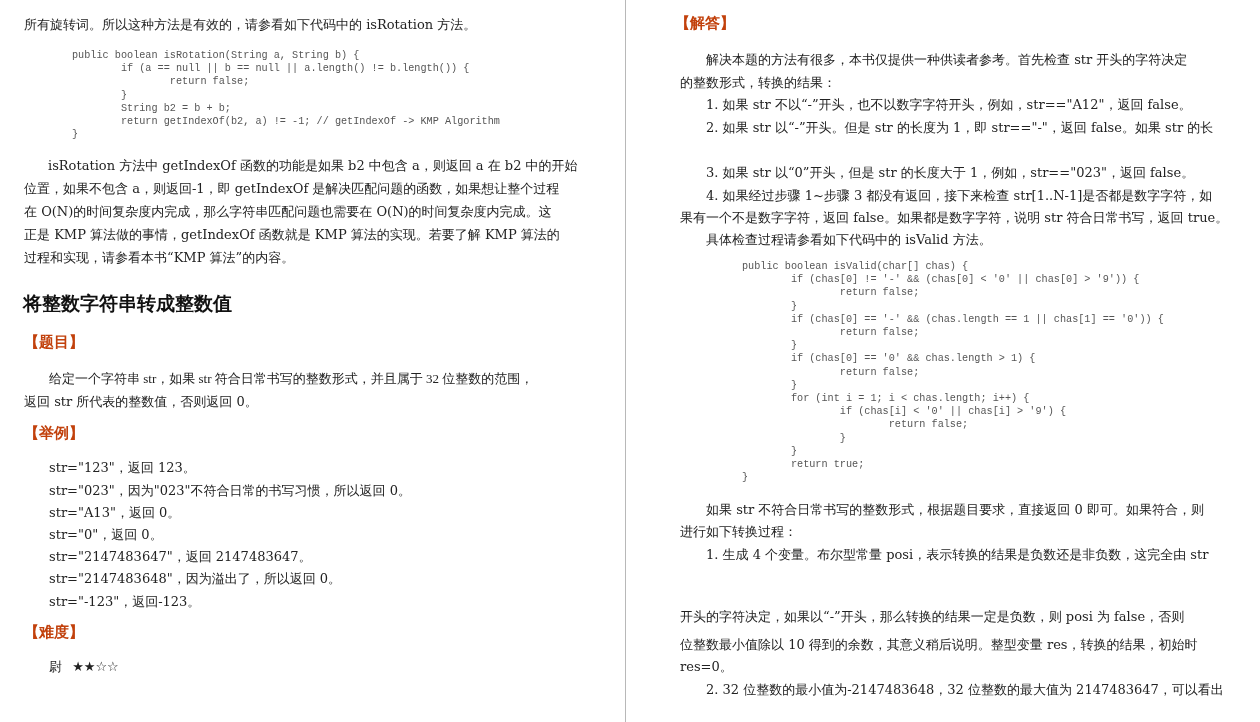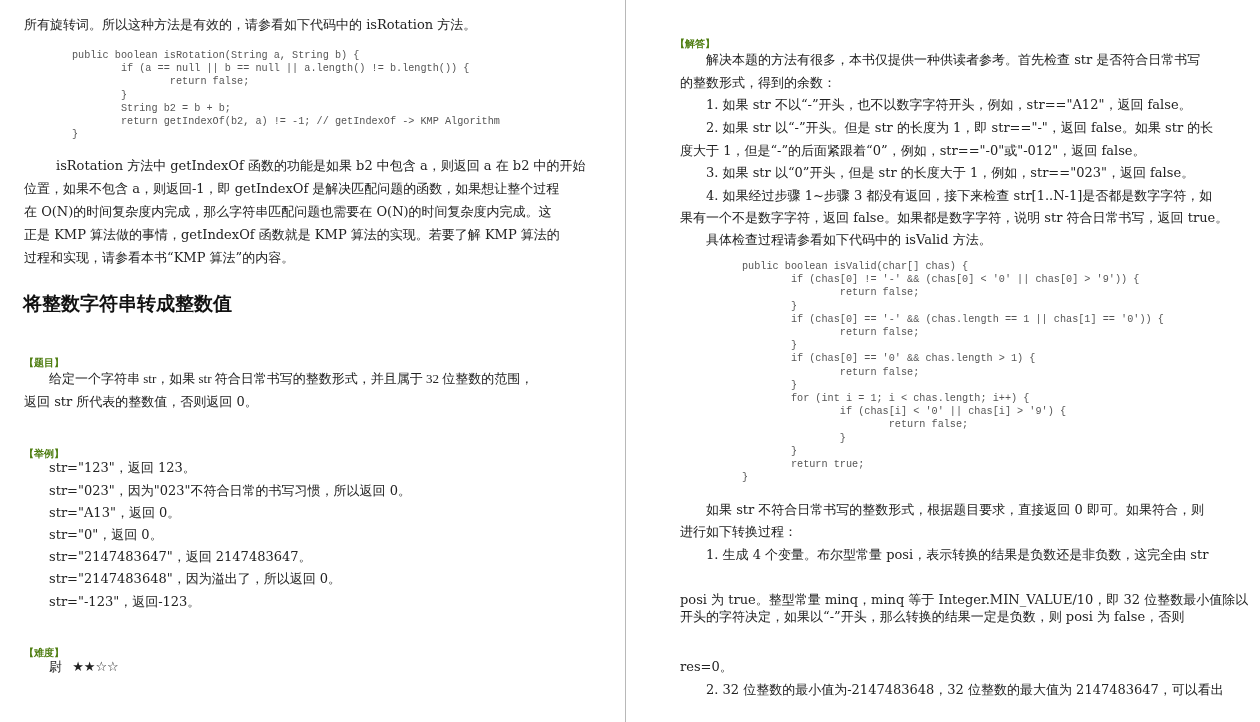--- a/index.html
+++ b/index.html
@@ -9,38 +9,38 @@
       font-family:"DejaVu Serif","Liberation Serif",serif;
       color:#222;
     }
     .page { position:absolute; top:0; height:722px; }
     #left-page { left:0; width:625px; }
     #right-page { left:626px; width:634px; }
     .divider { position:absolute; left:625px; top:0; width:1px; height:722px; background:#b8b8b8; }
     .line { position:absolute; font-size:13px; line-height:22px; white-space:nowrap; color:#222; }
     .code { position:absolute; font-family:"Liberation Mono","DejaVu Sans Mono",monospace; font-size:10.2px; line-height:13.2px; color:#555; white-space:pre; margin:0; }
     .h1 { position:absolute; font-family:"DejaVu Sans","Liberation Sans",sans-serif; font-size:19px; font-weight:bold; color:#111; white-space:nowrap; }
-    .h2 { position:absolute; font-family:"DejaVu Sans","Liberation Sans",sans-serif; font-size:10px; font-weight:bold; color:#4d7c0f; white-space:nowrap;margin-top:23px; }
+    .h2 { position:absolute; font-family:"DejaVu Sans","Liberation Sans",sans-serif; font-size:15px; font-weight:bold; color:#c2410c; white-space:nowrap; }
     .stars { letter-spacing:0px; }
     .watermark { position:absolute; font-family:"DejaVu Sans","Liberation Sans",sans-serif; font-size:18px; color:rgba(120,120,120,0.55); white-space:nowrap; }
   </style>
 </head>
 <body>
 
 <div class="page" id="left-page">
   <div class="line" style="left:24px;top:14px;">所有旋转词。所以这种方法是有效的，请参看如下代码中的 isRotation 方法。</div>
   <pre class="code" style="left:72px;top:49px;">public boolean isRotation(String a, String b) {
         if (a == null || b == null || a.length() != b.length()) {
                 return false;
         }
         String b2 = b + b;
         return getIndexOf(b2, a) != -1; // getIndexOf -&gt; KMP Algorithm
 }</pre>
 
-  <div class="line" style="left:56px;top:155px;">isRotation 方法中 getIndexOf 函数的功能是如果 b2 中包含 a，则返回 a 在 b2 中的开始</div>
+  <div class="line" style="left:48px;top:155px;">isRotation 方法中 getIndexOf 函数的功能是如果 b2 中包含 a，则返回 a 在 b2 中的开始</div>
   <div class="line" style="left:24px;top:178px;">位置，如果不包含 a，则返回-1，即 getIndexOf 是解决匹配问题的函数，如果想让整个过程</div>
   <div class="line" style="left:24px;top:201px;">在 O(N)的时间复杂度内完成，那么字符串匹配问题也需要在 O(N)的时间复杂度内完成。这</div>
   <div class="line" style="left:24px;top:247px;">过程和实现，请参看本书“KMP 算法”的内容。</div>
   <div class="line" style="left:24px;top:224px;">正是 KMP 算法做的事情，getIndexOf 函数就是 KMP 算法的实现。若要了解 KMP 算法的</div>
 
   <div class="h1" style="left:23px;top:291px;">将整数字符串转成整数值</div>
 
   <div class="h2" style="left:24px;top:333px;">【题目】</div>
   <div class="line" style="left:49px;top:368px;font-family:Liberation Serif, serif;">给定一个字符串 str，如果 str 符合日常书写的整数形式，并且属于 32 位整数的范围，</div>
   <div class="line" style="left:24px;top:391px;">返回 str 所代表的整数值，否则返回 0。</div>
@@ -59,25 +59,24 @@
     <span>尉</span>
     <span class="stars" style="margin-left:6px;">★★☆☆</span>
   </div>
 </div>
 
 <div class="divider"></div>
 
 <div class="page" id="right-page">
   <div class="h2" style="left:49px;top:14px;">【解答】</div>
 
-  <div class="line" style="left:80px;top:49px;">解决本题的方法有很多，本书仅提供一种供读者参考。首先检查 str 是否符合日常书写</div>
-  <div class="line" style="left:54px;top:72px;">的整数形式，得到的余数：</div>
+  <div class="line" style="left:80px;top:49px;">解决本题的方法有很多，本书仅提供一种供读者参考。首先检查 str 开头的字符决定</div>
+  <div class="line" style="left:54px;top:72px;">的整数形式，转换的结果：</div>
   <div class="line" style="left:80px;top:94px;">1. 如果 str 不以“-”开头，也不以数字字符开头，例如，str=="A12"，返回 false。</div>
   <div class="line" style="left:80px;top:117px;">2. 如果 str 以“-”开头。但是 str 的长度为 1，即 str=="-"，返回 false。如果 str 的长</div>
-  <div class="line" style="left:54px;top:140px;">度大于 1，但是“-”的后面紧跟着“0”，例如，str=="-0"或"-012"，返回 false。</div>
   <div class="line" style="left:80px;top:162px;">3. 如果 str 以“0”开头，但是 str 的长度大于 1，例如，str=="023"，返回 false。</div>
   <div class="line" style="left:80px;top:185px;">4. 如果经过步骤 1~步骤 3 都没有返回，接下来检查 str[1..N-1]是否都是数字字符，如</div>
   <div class="line" style="left:54px;top:207px;">果有一个不是数字字符，返回 false。如果都是数字字符，说明 str 符合日常书写，返回 true。</div>
   <div class="line" style="left:80px;top:229px;">具体检查过程请参看如下代码中的 isValid 方法。</div>
 
   <pre class="code" style="left:116px;top:260px;">public boolean isValid(char[] chas) {
         if (chas[0] != '-' &amp;&amp; (chas[0] &lt; '0' || chas[0] &gt; '9')) {
                 return false;
         }
         if (chas[0] == '-' &amp;&amp; (chas.length == 1 || chas[1] == '0')) {
@@ -91,17 +90,17 @@
                         return false;
                 }
         }
         return true;
 }</pre>
 
   <div class="line" style="left:80px;top:499px;">如果 str 不符合日常书写的整数形式，根据题目要求，直接返回 0 即可。如果符合，则</div>
   <div class="line" style="left:54px;top:521px;">进行如下转换过程：</div>
   <div class="line" style="left:80px;top:544px;">1. 生成 4 个变量。布尔型常量 posi，表示转换的结果是负数还是非负数，这完全由 str</div>
   <div class="line" style="left:54px;top:566px;margin-top:40px;">开头的字符决定，如果以“-”开头，那么转换的结果一定是负数，则 posi 为 false，否则</div>
-  <div class="line" style="left:54px;top:589px;">posi 为 true。整型常量 minq，minq 等于 Integer.MIN_VALUE/10，即 32 位整数最小值除以</div>
+  <div class="line" style="left:54px;top:634px;">位整数最小值除以 10 得到的余数，其意义稍后说明。整型变量 res，转换的结果，初始时</div>
   <div class="line" style="left:54px;top:656px;">res=0。</div>
   <div class="line" style="left:80px;top:679px;">2. 32 位整数的最小值为-2147483648，32 位整数的最大值为 2147483647，可以看出</div>
 
 </div>
 
 </body></html>

